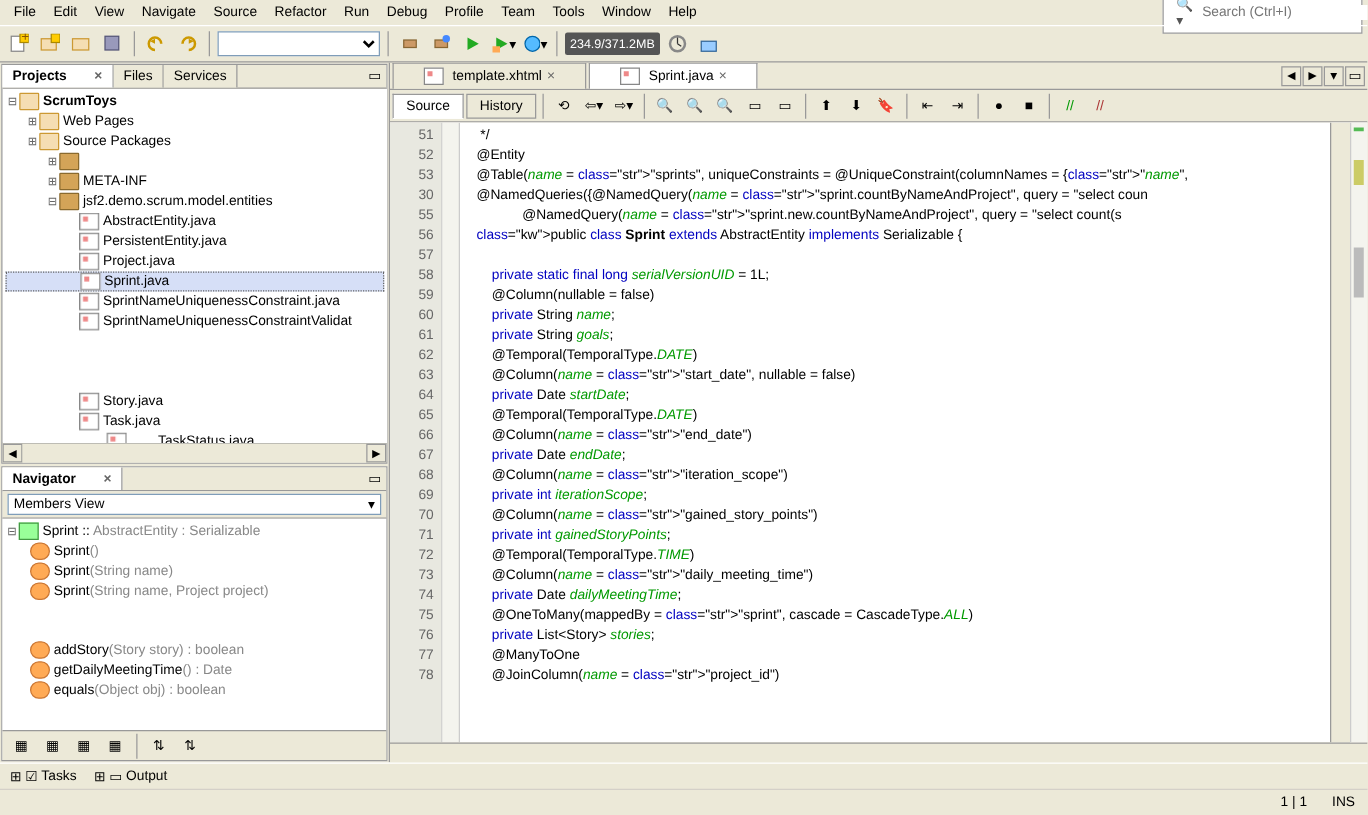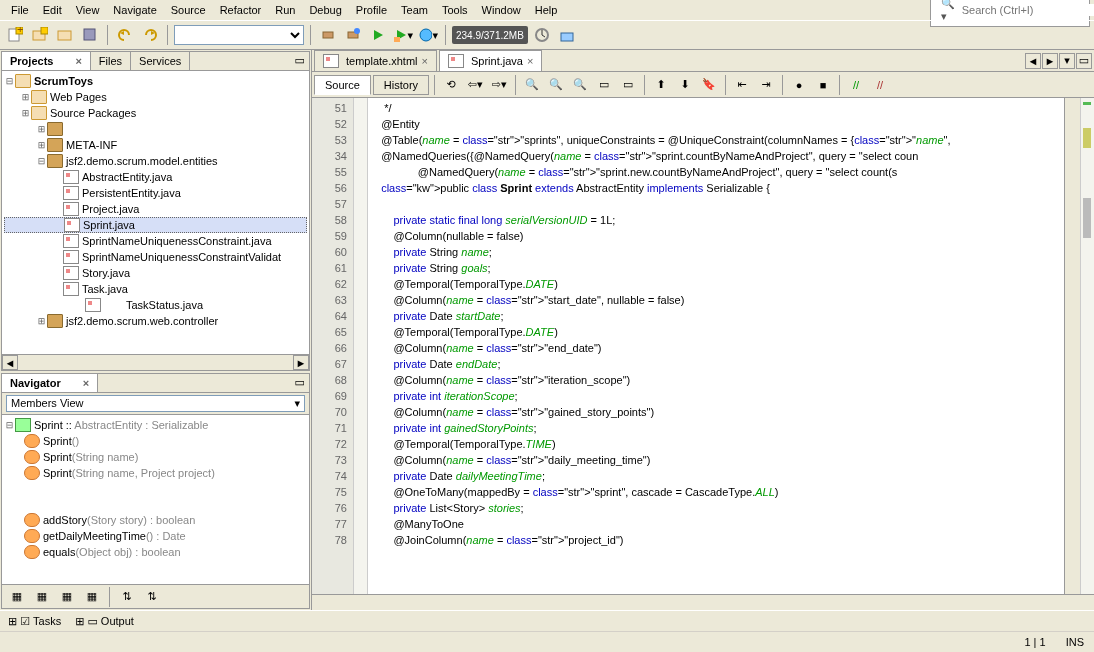--- a/index.html
+++ b/index.html
@@ -32,21 +32,21 @@
 .icn-fold { background:#f5deb3; border:1px solid #cc9933; border-radius:1px;}
 .hscroll { height: 16px; background: #ece9d8; border-top: 1px solid #999; display:flex;}
 .hscroll .ar{width:16px;border:1px solid #999;background:#ece9d8;display:flex;align-items:center;justify-content:center;}
 .hscroll .thumb{flex:1;background:#ece9d8;}
 .nav-panel { flex:1; }
 .nav-header { background: #ece9d8; padding: 2px 4px; border-bottom: 1px solid #999; display:flex; align-items:center;}
 .nav-combo { width:100%; border:1px solid #7f9db9; background:#fff; padding:1px 4px; display:flex; justify-content:space-between;}
 .nav-toolbar { height: 24px; background: #ece9d8; border-top: 1px solid #999; display:flex; align-items:center; gap:3px; padding:0 4px;}
 .right-pane { flex: 1; display: flex; flex-direction: column; }
 .editor-tabs { display: flex; background: #ece9d8; align-items: center; padding-left:2px; height:22px; border-bottom:1px solid #999;}
-.editor-tab { padding: 3px 8px; border: 1px solid #999; border-bottom:none; background: #ece9d8; display:flex; align-items:center; gap:4px; margin-right:2px;}
+.editor-tab { padding: 3px 24px; border: 1px solid #999; border-bottom:none; background: #ece9d8; display:flex; align-items:center; gap:4px; margin-right:2px;}
 .editor-tab.active { background: #fff; }
 .editor-tab .close{color:#666;}
 .tab-controls { margin-left: auto; display:flex; gap:1px; padding-right:2px;}
 .tab-controls span{width:16px;height:16px;border:1px solid #999;display:flex;align-items:center;justify-content:center;background:#ece9d8;}
 .source-bar { display: flex; align-items: center; background: #ece9d8; height: 26px; border-bottom: 1px solid #999; padding:0 2px; gap:2px;}
 .src-tab { padding: 3px 10px; border: 1px solid #999; background:#ece9d8;}
 .src-tab.active { background: #fff; border-bottom:1px solid #fff;}
 .editor-area { flex: 1; display: flex; background: #fff; overflow: hidden; font-family: 'Courier New', monospace; font-size: 12px; }
 .gutter { width: 42px; background: #e8e8e0; border-right: 1px solid #ccc; text-align: right; padding-right: 6px; color: #666; line-height: 16px; padding-top:2px;}
 .gutter div { height: 16px; }
@@ -242,21 +242,21 @@
             <div class="tree-row" style="padding-left: 48px;">
               <span class="twist">&nbsp;&nbsp;</span>
               <span class="icon icn-java"></span>
               <span>SprintNameUniquenessConstraint.java</span>
             </div>
             <div class="tree-row" style="padding-left: 48px;">
               <span class="twist">&nbsp;&nbsp;</span>
               <span class="icon icn-java"></span>
               <span>SprintNameUniquenessConstraintValidat</span>
             </div>
-            <div class="tree-row" style="padding-left: 48px;">
+            <div class="tree-row" style="padding-left: 48px; margin-top: 48px;">
               <span class="twist">&nbsp;&nbsp;</span>
               <span class="icon icn-java"></span>
               <span>Story.java</span>
             </div>
             <div class="tree-row" style="padding-left: 48px; text-align: center;">
               <span class="twist">&nbsp;&nbsp;</span>
               <span class="icon icn-java"></span>
               <span>Task.java</span>
             </div>
             <div class="tree-row" style="padding-left: 48px; gap: 22px;">
@@ -381,21 +381,21 @@
       <span class="tb-btn">■</span>
       <span class="tb-sep"></span>
       <span class="tb-btn" style="color:#090">//</span>
       <span class="tb-btn" style="color:#a33">//</span>
     </div>
     <div class="editor-area">
       <div class="gutter" id="gutter">
           <div>51</div>
           <div>52</div>
           <div>53</div>
-          <div>34</div>
+          <div>30</div>
           <div>55</div>
           <div>56</div>
           <div>57</div>
           <div>58</div>
           <div>59</div>
           <div>60</div>
           <div>61</div>
           <div>62</div>
           <div>63</div>
           <div>64</div>

